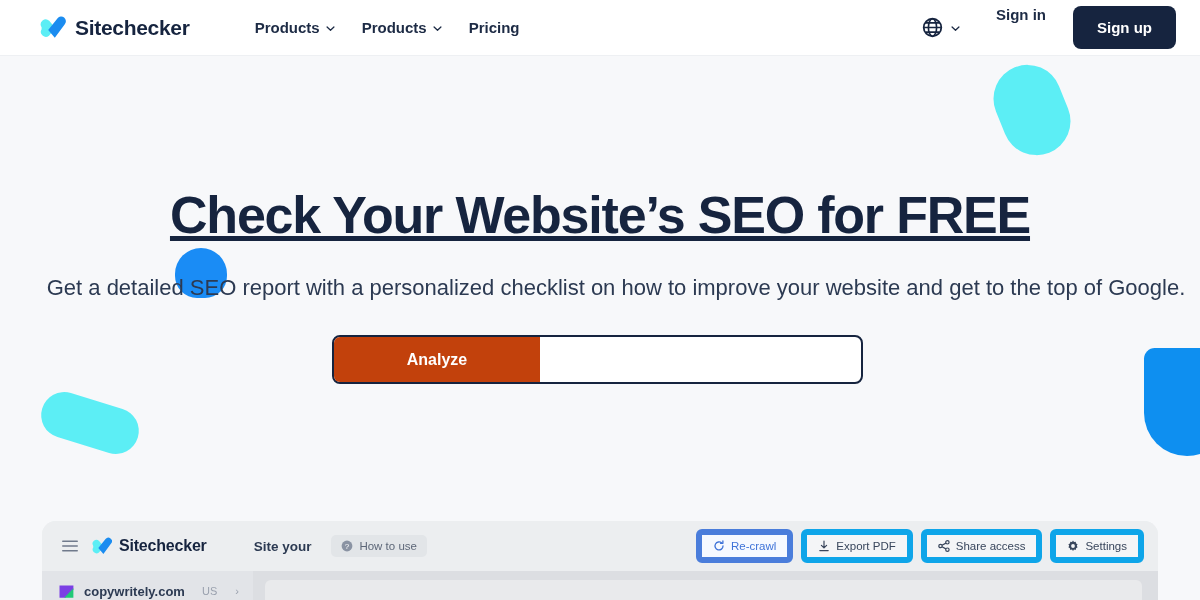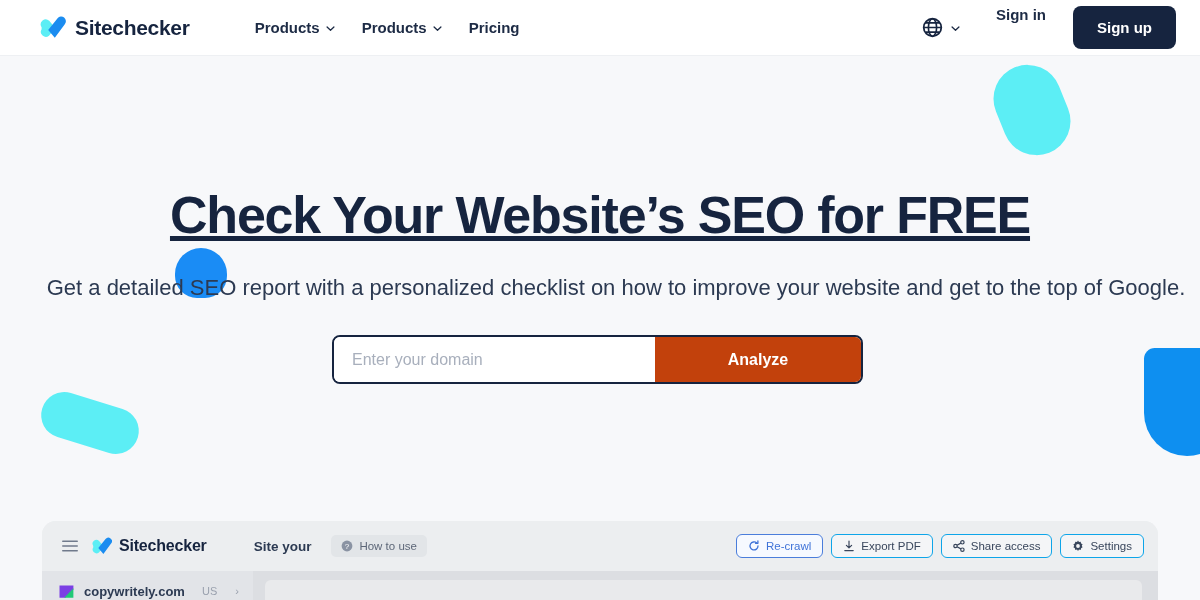--- a/index.html
+++ b/index.html
@@ -167,21 +167,21 @@
     margin-left: 20px; display: flex; align-items: center; gap: 6px;
     background: #e2e5e8; border-radius: 5px;
     padding: 5px 10px; cursor: pointer;
   }
   .howto-ico { width: 12px; height: 12px; display: block; }
   .howto-txt { font-size: 11.5px; color: #5d6778; }
 
   .prev-actions { margin-left: auto; display: flex; align-items: center; gap: 8px; }
   .act {
     display: flex; align-items: flex-start; gap: 6px;
-    background: #f4f5f7; border: 1px solid #0ea5e9;
+    background: #f4f5f7; border: 6px solid #0ea5e9;
     border-radius: 6px; padding: 5px 11px;
     font-size: 11.5px; color: #39465c;
     cursor: pointer; white-space: nowrap;
   }
   .act.primary { border-color: #4a7ddb; color: #3f73d8; background: #f6f9ff; }
   .act-ico { width: 12px; height: 12px; display: block; flex: none; }
 
   .prev-body { display: flex; height: 40px; }
   .prev-side {
     width: 211px; background: #e2e4e8;
@@ -254,21 +254,20 @@
 
   <div class="hero">
     <div class="decor blob-blue-title"></div>
     <h1 class="hero-title">Check Your Website’s SEO for FREE</h1>
     <p class="hero-sub">
       <span>Get a detailed SEO report with a personalized checklist on how to improve your website and get to the top of Google.</span>
     </p>
   </div>
 
   <form class="search-form">
-    <input class="domain-input" type="text" placeholder="Enter your domain" style="">
     <button class="analyze-btn" type="submit">Analyze</button>
   </form>
 
   <div class="preview">
 
     <div class="prev-topbar">
       <svg class="burger" viewBox="0 0 16 12">
         <path d="M0.8 1.3h14.4M0.8 6h14.4M0.8 10.7h14.4" stroke="#707a8c" stroke-width="1.6" stroke-linecap="round"></path>
       </svg>
 

